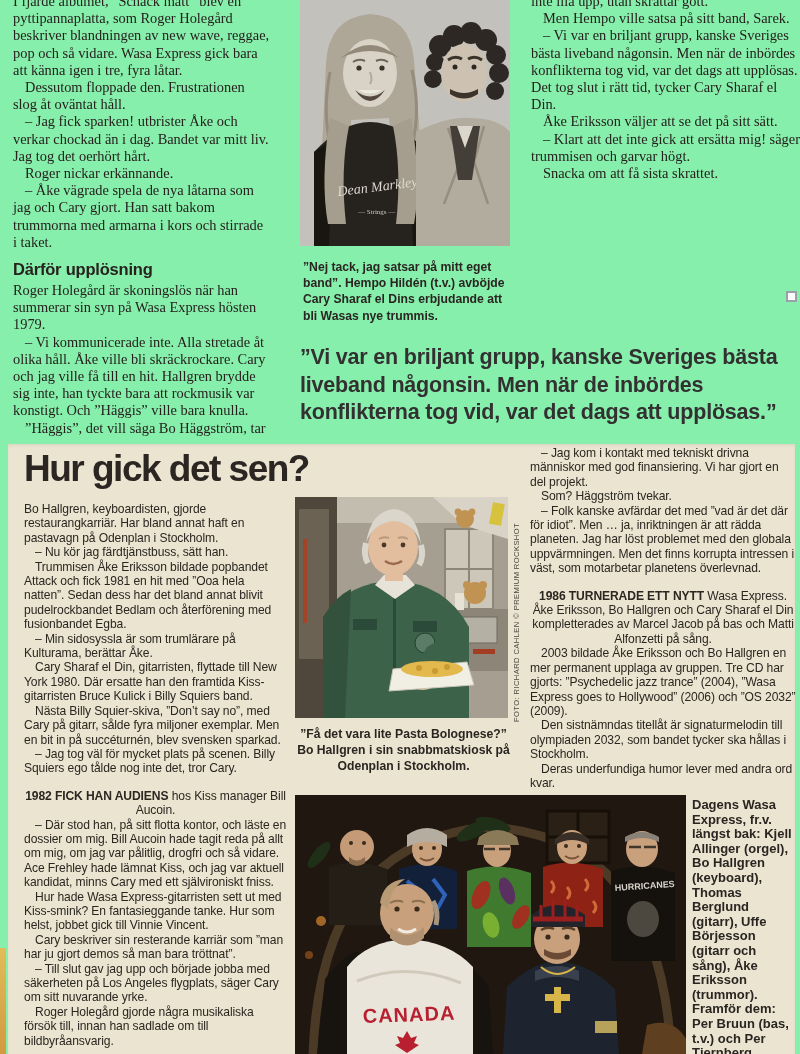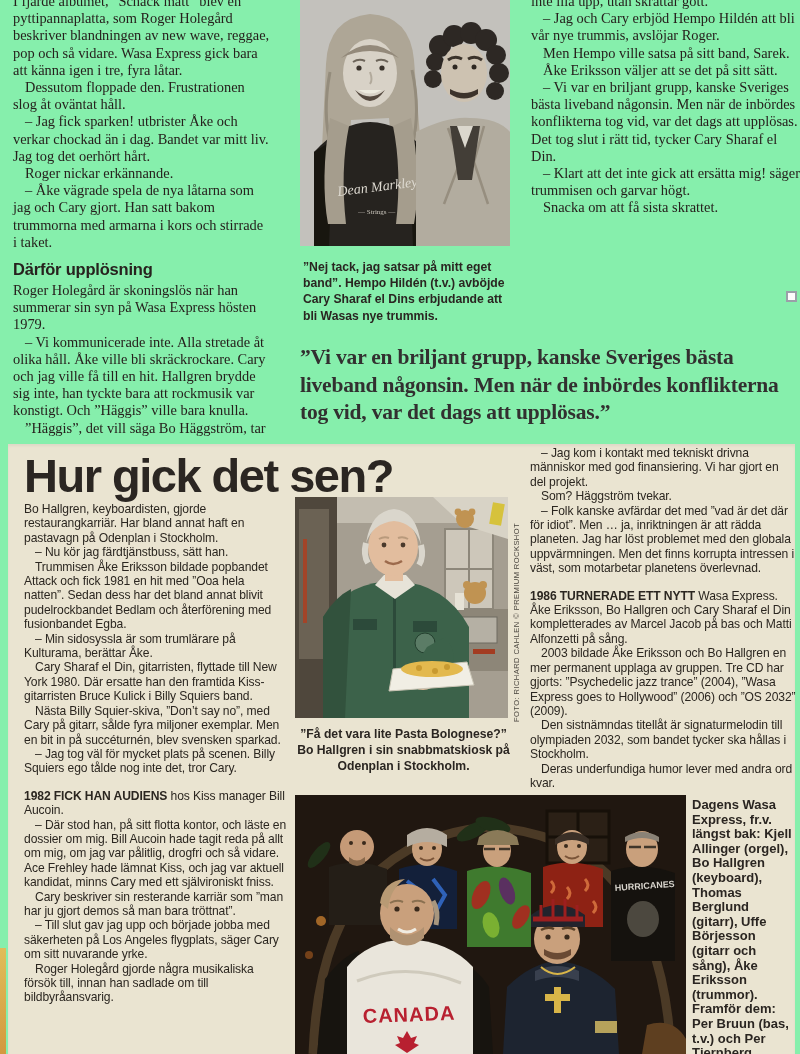--- a/index.html
+++ b/index.html
@@ -10,33 +10,33 @@
   
   .serifcol p{margin:0;font-size:14.4px;line-height:17.2px;text-align:left;}
   .serifcol p.ind{text-indent:12px;}
   .serifcol h3{margin:9px 0 3px 0;font-family:"Liberation Sans",sans-serif;
                font-weight:700;font-size:16.5px;color:#27221e;letter-spacing:-0.2px;}
 
   
   .sanscol p{margin:0;font-family:"Liberation Sans",sans-serif;font-size:12.1px;
              line-height:14.4px;letter-spacing:-0.1px;color:#2b2620;}
   .sanscol p.ind{text-indent:11px;}
-  .sanscol p.lead-para{margin-top:13px;}
+  .sanscol p.lead-para{margin-top:13px;text-align:center;}
   .sanscol b{font-weight:700;}
 
   .caption{font-family:"Liberation Sans",sans-serif;font-weight:700;font-size:12.2px;
            line-height:16.2px;color:#2a2521;}
   .band-caption{font-family:"Liberation Sans",sans-serif;font-weight:700;font-size:13px;
            line-height:14.6px;color:#2a2521;}
 
-  .pullquote{font-family:Liberation Serif, serif;font-weight:700;font-size:21.5px;
+  .pullquote{font-family:Liberation Sans, sans-serif;font-weight:700;font-size:21.5px;
              line-height:27.5px;color:#323030;letter-spacing:-0.2px;}
 
   .section-bg{background:#eae4d1;box-shadow:inset 0 2px 3px rgba(0,0,0,0.05);}
-  .big-title{font-family:"Liberation Sans",sans-serif;font-weight:700;font-size:47px;
+  .big-title{font-family:"Liberation Sans",sans-serif;font-weight:700;font-size:37px;
              letter-spacing:-1.5px;color:#2b2622;margin:0;text-align:right;}
 
   .endmark{width:7px;height:7px;border:2px solid #9aa0a8;background:#fdfdfd;display:block;}
 
   .photo-credit{font-family:"Liberation Sans",sans-serif;font-size:7.6px;color:#4c4740;
                 letter-spacing:0.4px;white-space:nowrap;transform:rotate(-90deg);
                 transform-origin:0 0;}
 
   figure{margin:0;}
   svg{display:block;}
@@ -110,24 +110,23 @@
         <path d="M150,126 L180,126 L172,180 L158,180 Z" fill="#433e37"></path>
         <path d="M157,126 L173,126 L165,148 Z" fill="#dbd7cd"></path>
       </g>
     </svg>
   </figure>
 
   <div class="abs caption" style="left:303px;top:259px;width:204px;">”Nej tack, jag satsar på mitt eget band”. Hempo Hildén (t.v.) avböjde Cary Sharaf el Dins erbjudande att bli Wasas nye trummis.</div>
 
   <div class="abs serifcol" style="left:531px;top:-7px;width:269px;">
     <p>inte illa upp, utan skrattar gott.</p>
-    <p class="ind">– Jag och Cary erbjöd Hempo Hildén att bli vår nye trummis, avslöjar Roger.</p>
     <p class="ind">Men Hempo ville satsa på sitt band, Sarek.</p>
+    <p class="ind">– Vi var en briljant grupp, kanske Sveriges bästa liveband någonsin. Men när de inbördes konflikterna tog vid, var det dags att upplösas. Det tog slut i rätt tid, tycker Cary Sharaf el Din.</p>
     <p class="ind">Åke Eriksson väljer att se det på sitt sätt.</p>
-    <p class="ind">– Vi var en briljant grupp, kanske Sveriges bästa liveband någonsin. Men när de inbördes konflikterna tog vid, var det dags att upplösas. Det tog slut i rätt tid, tycker Cary Sharaf el Din.</p>
     <p class="ind">– Klart att det inte gick att ersätta mig! säger trummisen och garvar högt.</p>
     <p class="ind">Snacka om att få sista skrattet.</p>
   </div>
 
   <span class="abs endmark" style="left:786px;top:291px;"></span>
 
   <div class="abs pullquote" style="left:300px;top:344px;width:496px;">”Vi var en briljant grupp, kanske Sveriges bästa liveband någonsin. Men när de inbördes konflikterna tog vid, var det dags att upplösas.”</div>
 
   <div class="abs section-bg" style="left:8px;top:444px;width:787px;height:610px;"></div>
   <div class="abs scan-strip" style="left:0;top:948px;width:6px;height:106px;"></div>
@@ -137,20 +136,21 @@
   <div class="abs sanscol" style="left:24px;top:502px;width:263px;">
     <p>Bo Hallgren, keyboardisten, gjorde restaurangkarriär. Har bland annat haft en pastavagn på Odenplan i Stockholm.</p>
     <p class="ind">– Nu kör jag färdtjänstbuss, sätt han.</p>
     <p class="ind">Trummisen Åke Eriksson bildade popbandet Attack och fick 1981 en hit med ”Ooa hela natten”. Sedan dess har det bland annat blivit pudelrockbandet Bedlam och återförening med fusionbandet Egba.</p>
     <p class="ind">– Min sidosyssla är som trumlärare på Kulturama, berättar Åke.</p>
     <p class="ind">Cary Sharaf el Din, gitarristen, flyttade till New York 1980. Där ersatte han den framtida Kiss-gitarristen Bruce Kulick i Billy Squiers band.</p>
     <p class="ind">Nästa Billy Squier-skiva, ”Don’t say no”, med Cary på gitarr, sålde fyra miljoner exemplar. Men en bit in på succéturnén, blev svensken sparkad.</p>
     <p class="ind">– Jag tog väl för mycket plats på scenen. Billy Squiers ego tålde nog inte det, tror Cary.</p>
     <p class="lead-para"><b>1982 FICK HAN AUDIENS</b><span> hos Kiss manager Bill Aucoin.</span></p>
     <p class="ind">– Där stod han, på sitt flotta kontor, och läste en dossier om mig. Bill Aucoin hade tagit reda på allt om mig, om jag var pålitlig, drogfri och så vidare. Ace Frehley hade lämnat Kiss, och jag var aktuell kandidat, minns Cary med ett självironiskt fniss.</p>
+    <p class="ind">Hur hade Wasa Express-gitarristen sett ut med Kiss-smink? En fantasieggande tanke. Hur som helst, jobbet gick till Vinnie Vincent.</p>
     <p class="ind">Cary beskriver sin resterande karriär som ”man har ju gjort demos så man bara tröttnat”.</p>
     <p class="ind">– Till slut gav jag upp och började jobba med säkerheten på Los Angeles flygplats, säger Cary om sitt nuvarande yrke.</p>
     <p class="ind">Roger Holegård gjorde några musikaliska försök till, innan han sadlade om till bildbyråansvarig.</p>
 
   </div>
 
   <figure class="abs" style="left:295px;top:497px;width:213px;height:221px;">
     <svg viewBox="0 0 213 221" width="213" height="221">
       <rect width="213" height="221" fill="#a59e91"></rect>
       <rect x="42" y="0" width="171" height="26" fill="#c3bdb0"></rect>

